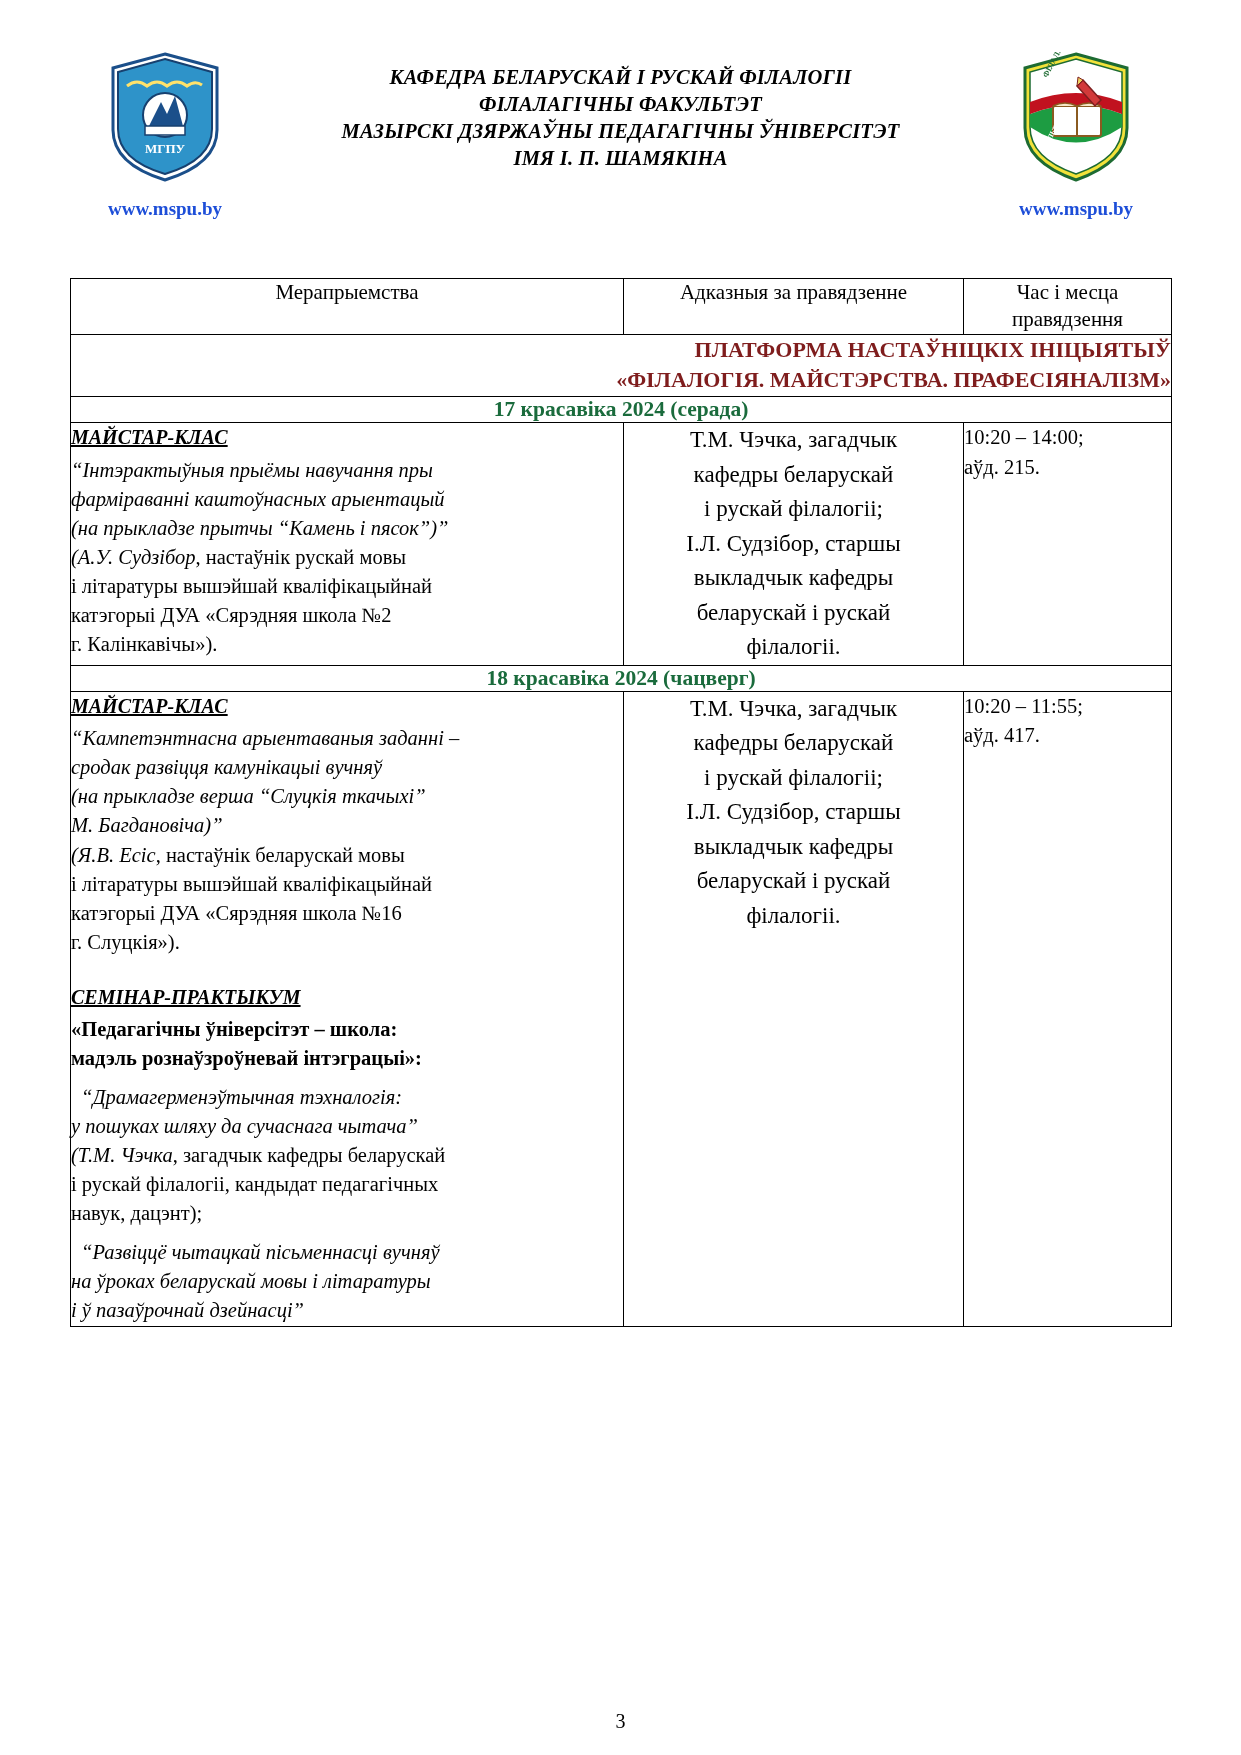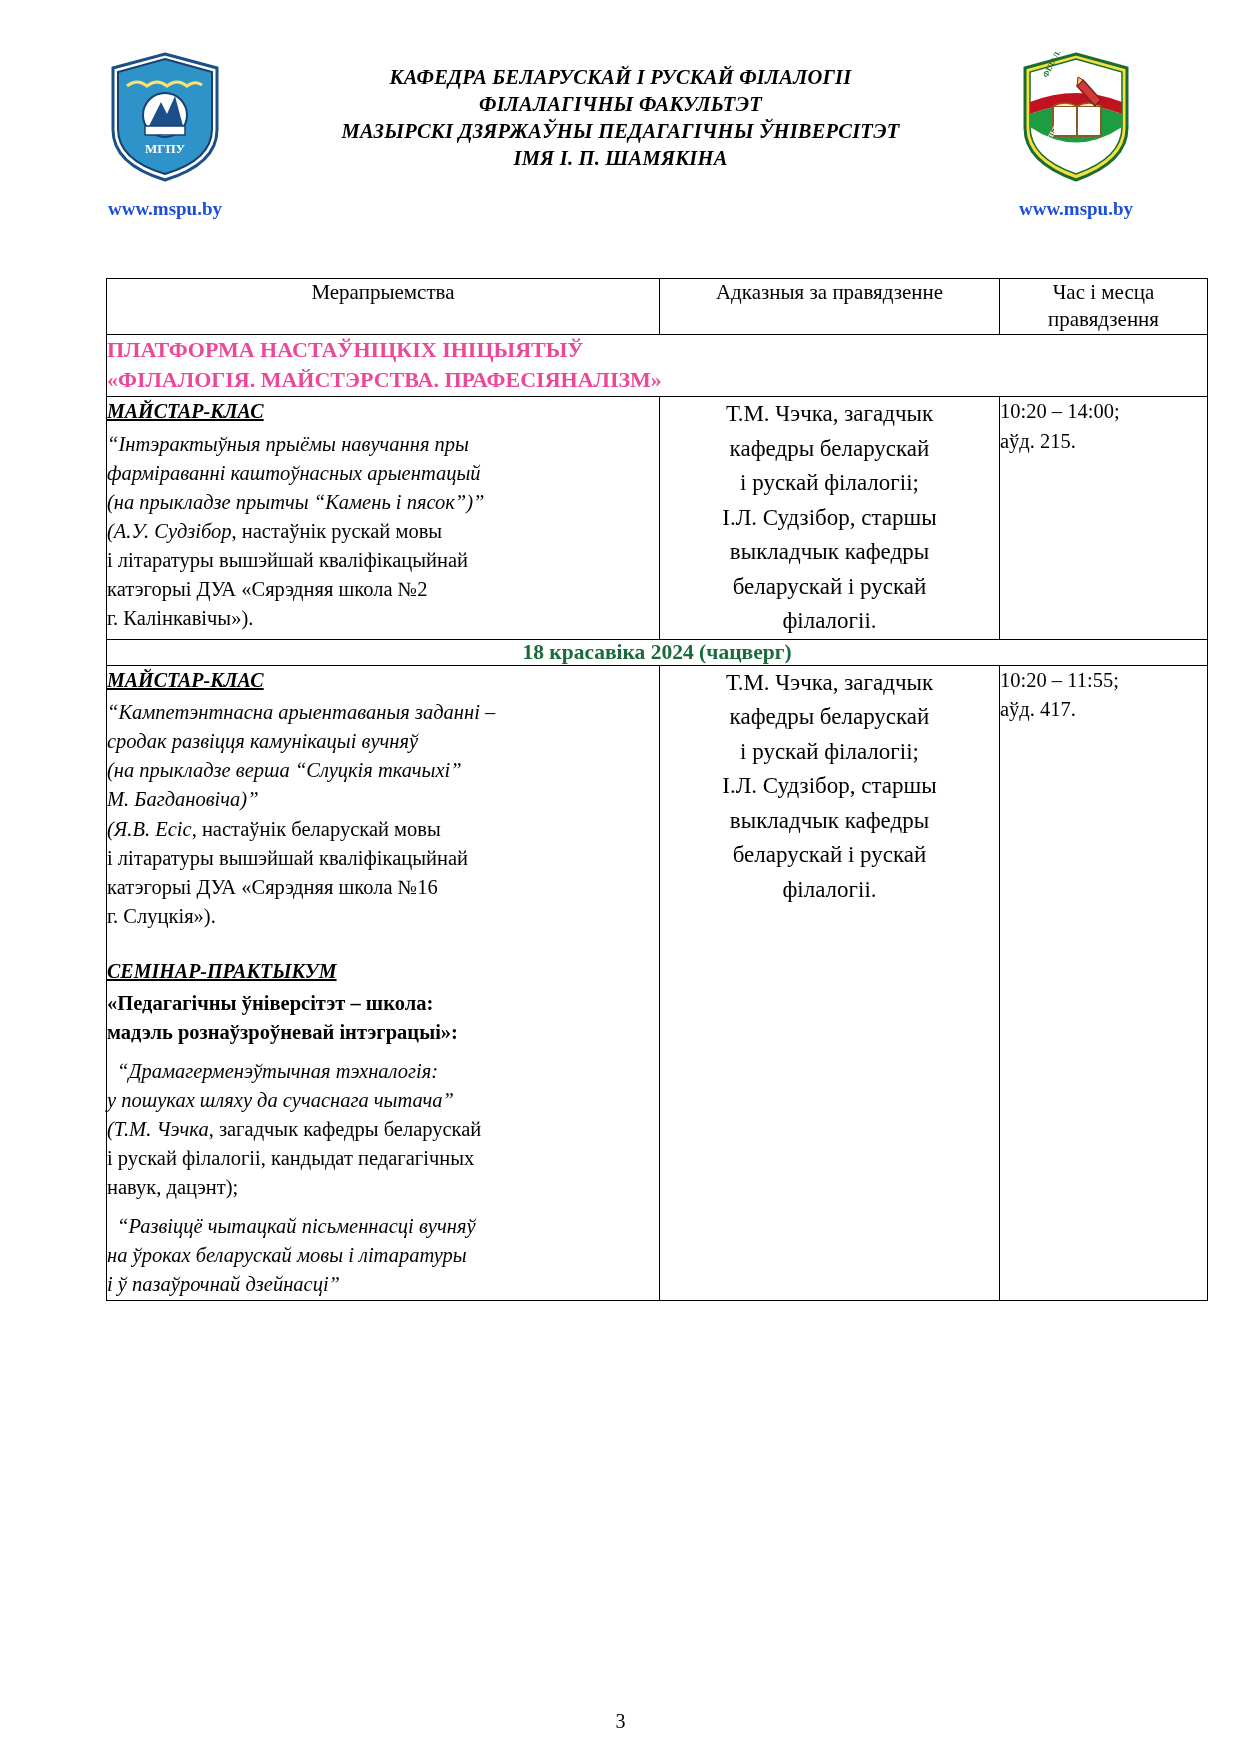--- a/index.html
+++ b/index.html
@@ -54,21 +54,21 @@
     font-style: italic;
     font-size: 20.5px;
     line-height: 1.32;
     letter-spacing: 0.2px;
     padding-top: 12px;
   }
   .header-title div { white-space: nowrap; }
 
   
   .table-wrap {
-    margin: 58px 70px 0 106px;
+    margin: 58px 70px 0 70px;
   }
   table.sched {
     width: 1101px;
     border-collapse: collapse;
     table-layout: fixed;
   }
   table.sched td, table.sched th {
     border: 1px solid #000000;
     vertical-align: top;
     padding: 0;
@@ -78,22 +78,22 @@
   col.c3 { width: 208px; }
 
   .th-cell {
     text-align: center;
     font-size: 21px;
     font-weight: normal;
     padding: 14px 8px 14px 8px;
     line-height: 1.3;
   }
   .banner-cell {
-    text-align: left;
-    color: #ec4899;
+    text-align: right;
+    color: #7f1d1d;
     font-weight: bold;
     font-size: 22px;
     line-height: 1.4;
     padding: 14px 10px 16px 10px;
   }
   .date-cell {
     text-align: center;
     color: #1a6b3c;
     font-weight: bold;
     font-size: 21.5px;
@@ -215,20 +215,23 @@
           </td>
         </tr>
 
         <tr>
           <td class="banner-cell" colspan="3">
             <span class="blk">ПЛАТФОРМА НАСТАЎНІЦКІХ ІНІЦЫЯТЫЎ</span>
             <span class="blk">«ФІЛАЛОГІЯ. МАЙСТЭРСТВА. ПРАФЕСІЯНАЛІЗМ»</span>
           </td>
         </tr>
 
+        <tr>
+          <td class="date-cell" colspan="3">17 красавіка 2024 (серада)</td>
+        </tr>
 
         <tr>
           <td class="ev-cell">
             <span class="kind">МАЙСТАР-КЛАС</span>
             <span class="ital blk">“Інтэрактыўныя прыёмы навучання пры</span>
             <span class="ital blk">фарміраванні каштоўнасных арыентацый</span>
             <span class="ital blk">(на прыкладзе прытчы “Камень і пясок”)”</span>
             <span class="blk"><span class="ital">(А.У. Судзібор</span><span>, настаўнік рускай мовы</span></span>
             <span class="blk">і літаратуры вышэйшай кваліфікацыйнай</span>
             <span class="blk">катэгорыі ДУА «Сярэдняя школа №2</span>

